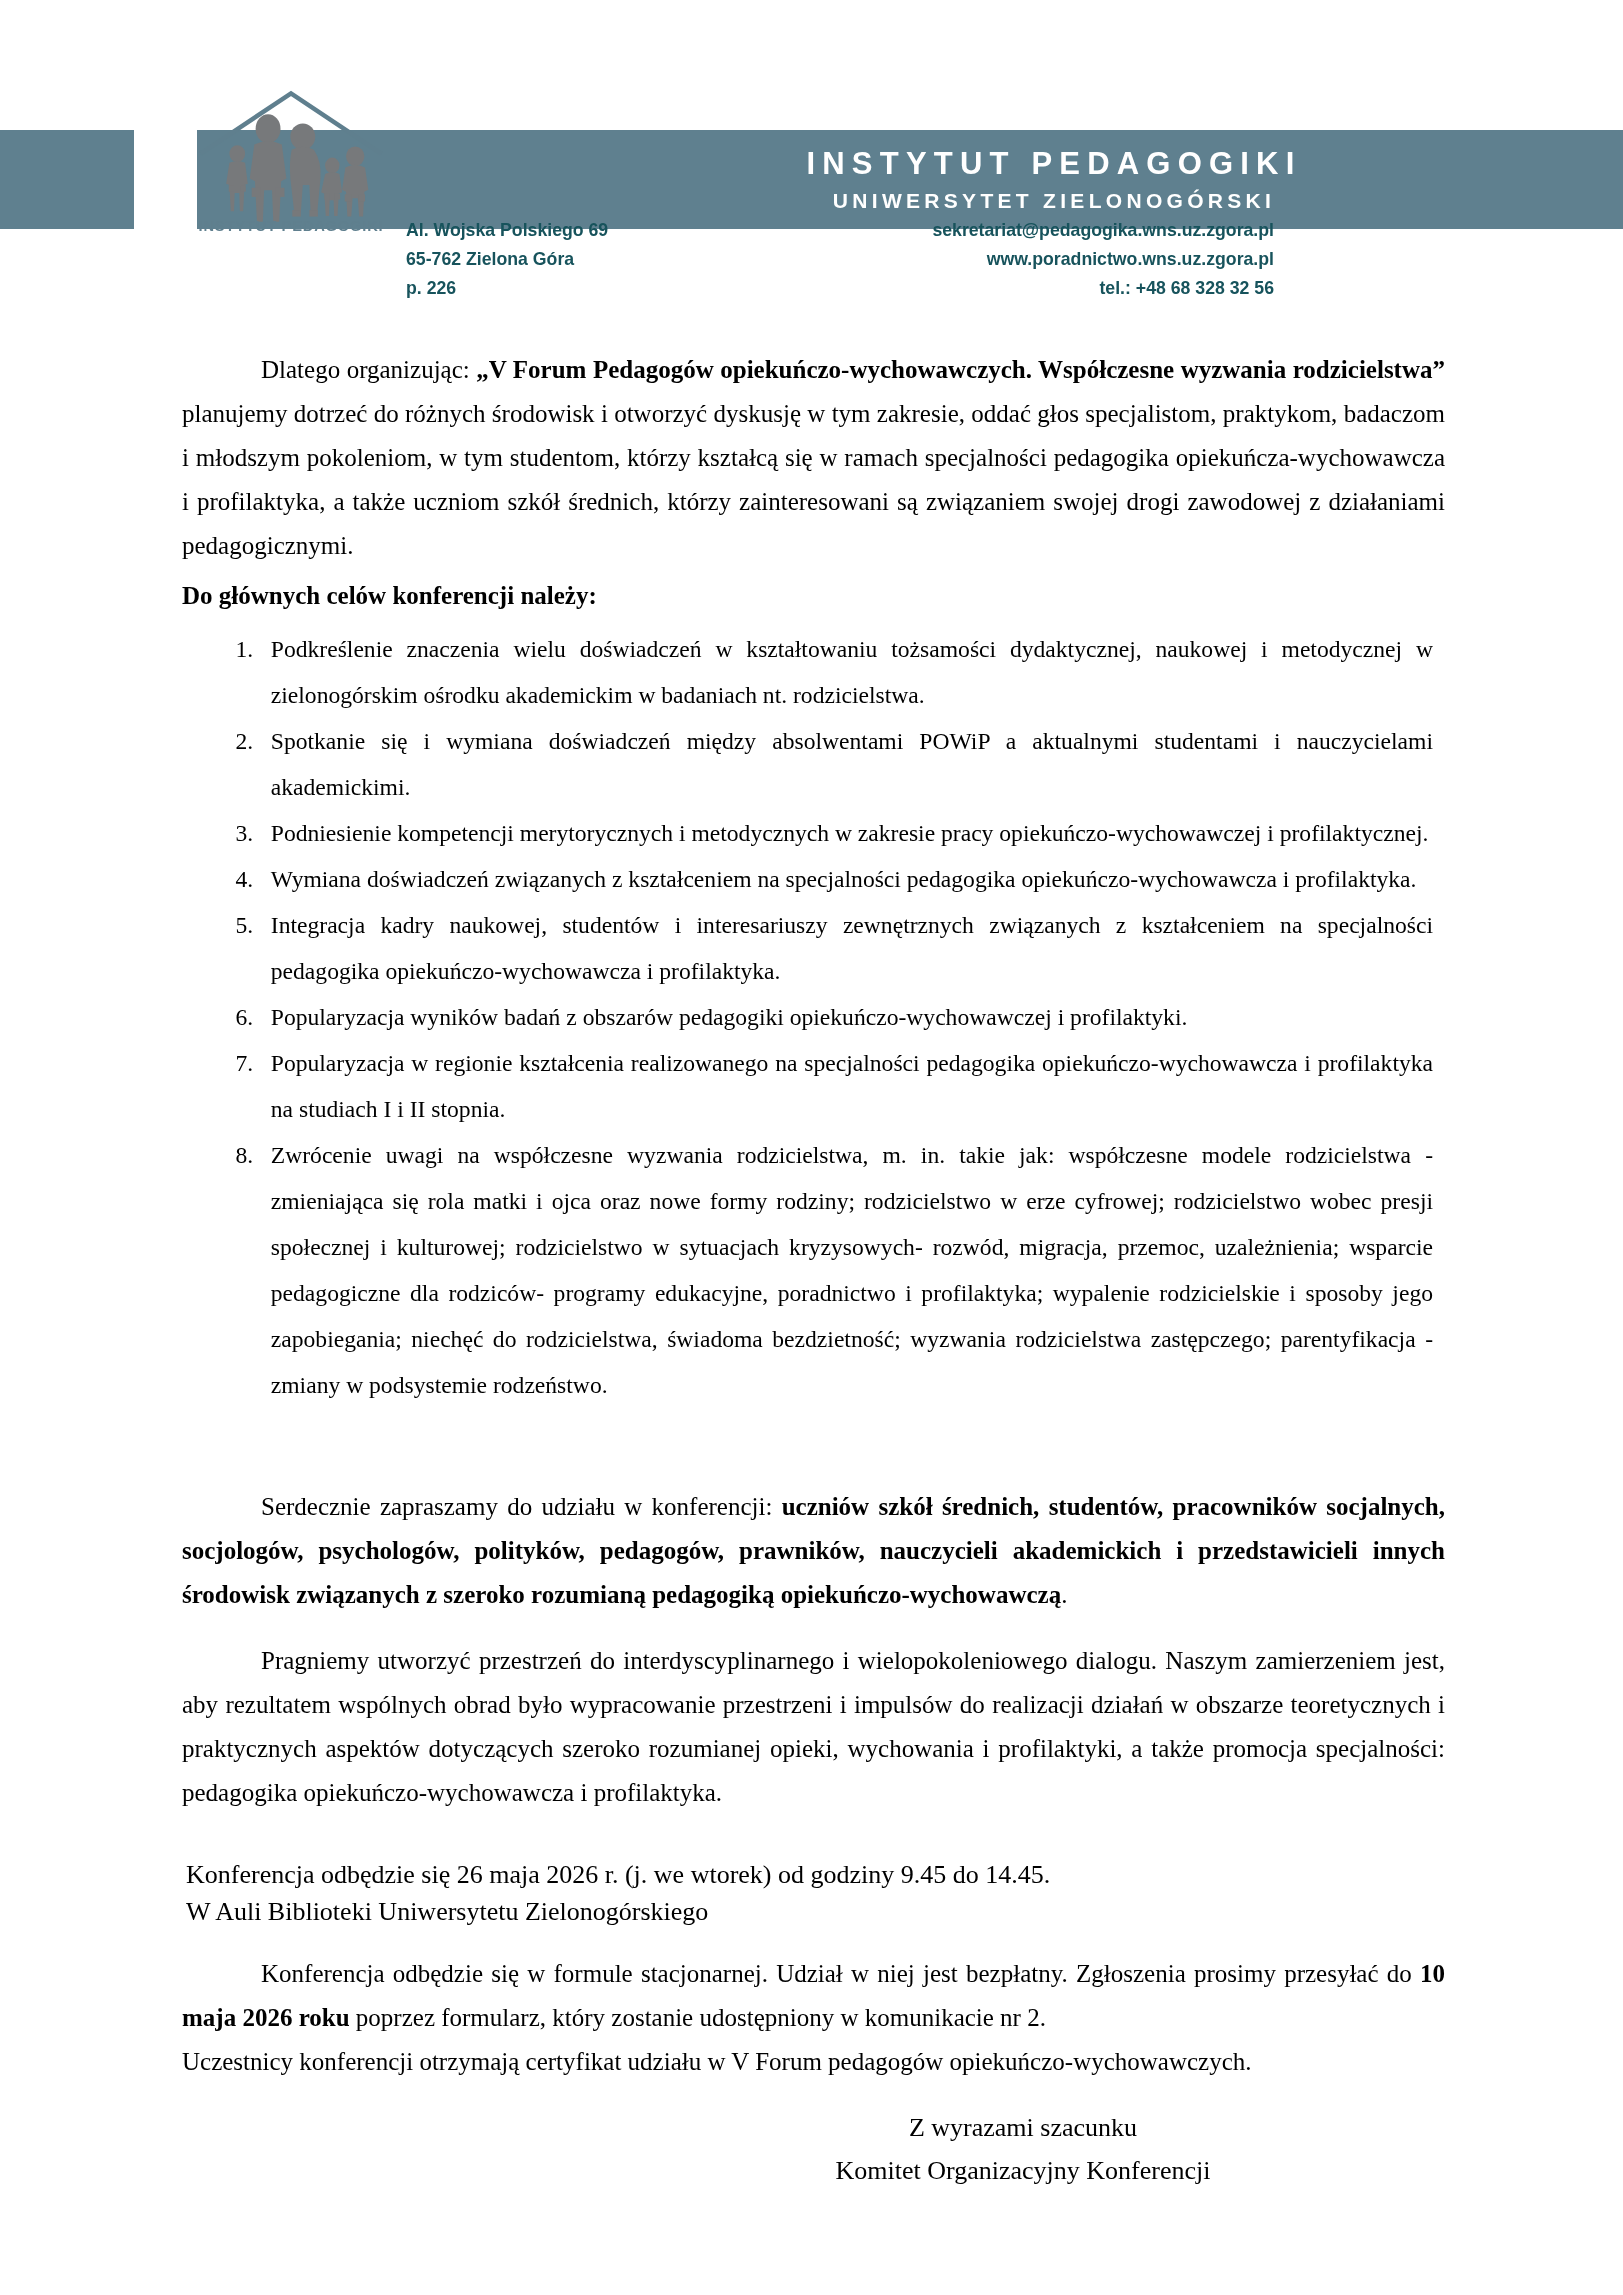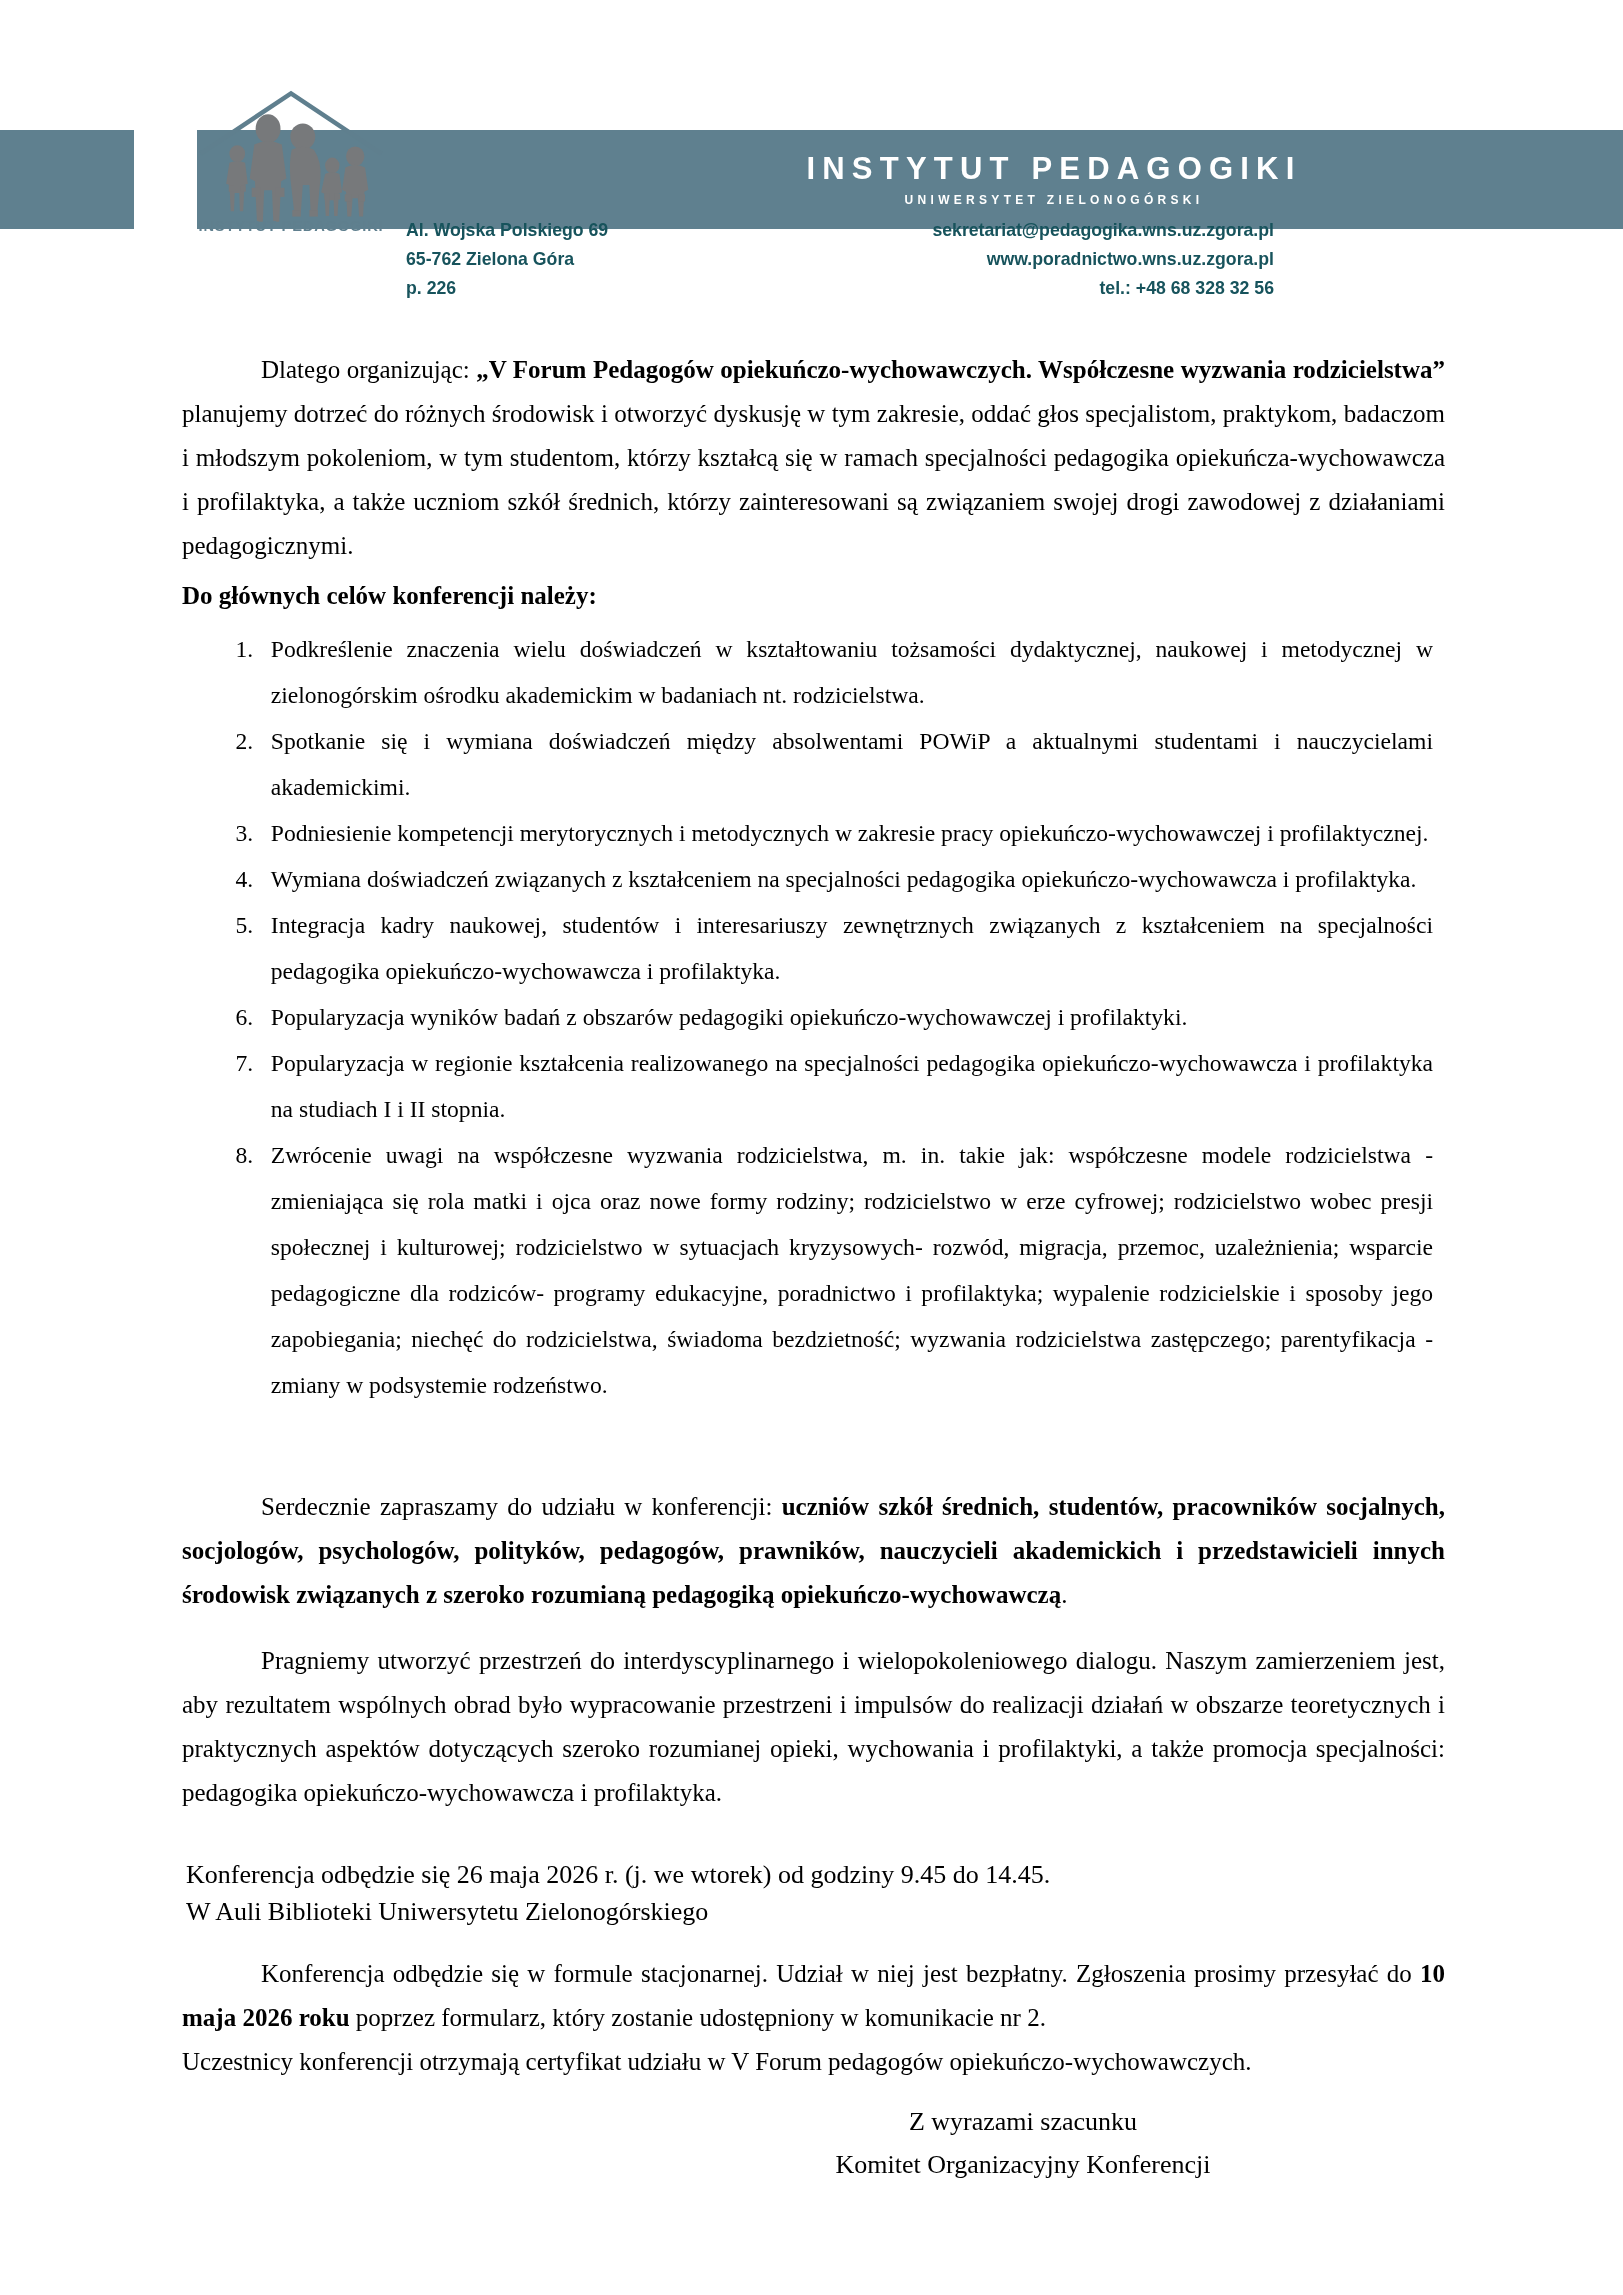--- a/index.html
+++ b/index.html
@@ -53,21 +53,21 @@
     color: #ffffff;
     font-size: 31px;
     font-weight: bold;
     letter-spacing: 7.2px;
     line-height: 1;
     margin-bottom: 10.5px;
   }
   .org-subtitle {
     font-family: "Liberation Sans", sans-serif;
     color: #ffffff;
-    font-size: 12px;
+    font-size: 21px;
     font-weight: bold;
     letter-spacing: 4.3px;
     line-height: 1;
   }
 
   
   .logo {
     position: absolute;
     left: 196px;
     top: 88px;
@@ -168,21 +168,21 @@
   p.invite.indent { text-indent: 79px; }
 
   .date-block {
     font-size: 26px;
     line-height: 37px;
     margin: 4px;
   }
   .date-block .line { white-space: nowrap; }
 
   .signature {
-    margin-top: 16px;
+    margin-top: 22px;
     font-size: 26px;
     line-height: 43px;
     text-align: center;
     padding-left: 419px;
   }
   .signature .line { display: block; }
 </style>
 </head>
 <body>
 

